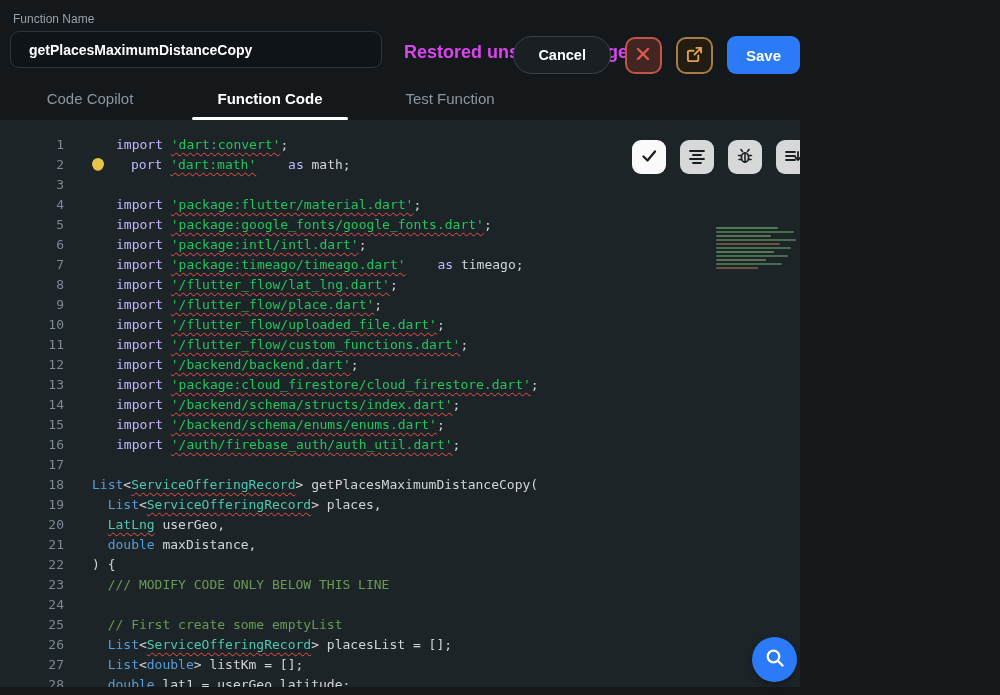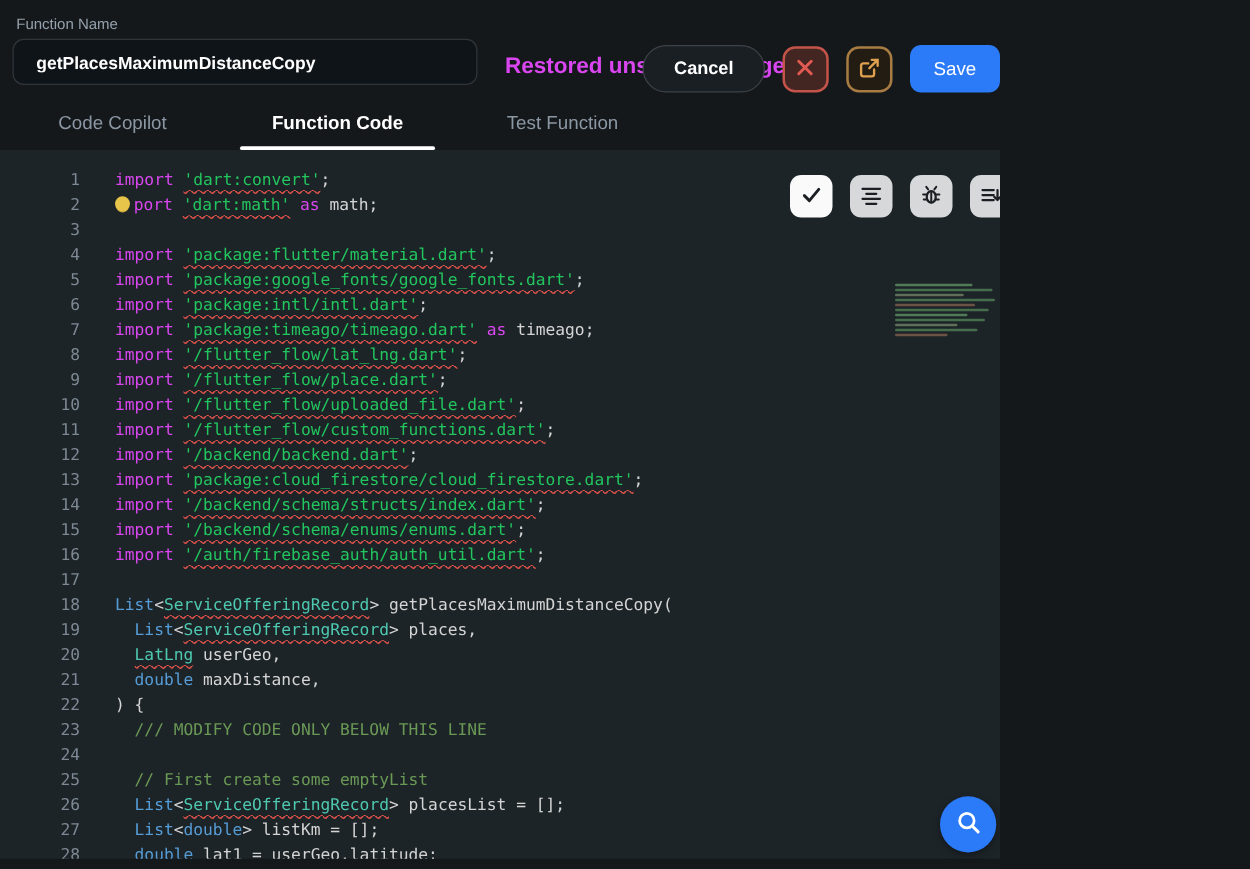--- a/index.html
+++ b/index.html
@@ -20,38 +20,38 @@
              align-items:flex-end; gap:14px; }
   .btn { border:none; cursor:pointer; display:flex; align-items:center;
          justify-content:center; font-family:"Liberation Sans", sans-serif; }
   .btn-cancel { height:38px; padding:0 24px; border-radius:19px; background:#1a1f24;
                 border:1px solid #3c4248; color:#fff; font-size:14.5px; font-weight:600; }
   .btn-delete { width:37px; height:37px; border-radius:10px; background:#432522;
                 border:2px solid #c4534a; }
   .btn-open { width:37px; height:37px; border-radius:10px; background:#221c12;
               border:2px solid #a87c43; }
   .btn-save { height:38px; padding:0 19px; border-radius:9px; background:#2b7af7;
-              color:#fff; font-size:15px; font-weight:normal; }
+              color:#fff; font-size:15px; font-weight:bold; }
 
   
   .tabs { height:44px; display:flex; background:#14181b; }
   .tab { width:180px; display:flex; align-items:center; justify-content:center;
          position:relative; font-size:15px; color:#8b97a3; font-weight:500; cursor:pointer; }
   .tab.active { color:#ffffff; font-weight:bold; }
   .tab.active::after { content:""; position:absolute; left:12px; right:12px; bottom:0;
                        height:3px; background:#ffffff; border-radius:2px; }
 
   
   .editor { position:relative; height:575px; background:#1d2428; overflow:hidden; }
   .code-area { position:absolute; left:0; top:0; right:0; padding-top:15px;
                font-family:"DejaVu Sans Mono", monospace; font-size:13px; }
   .code-line { display:flex; height:20px; line-height:20px; white-space:pre; }
   .ln { flex:0 0 64px; width:64px; text-align:right; color:#7d8994; }
   .code { margin-left:28px; }
-  .tok-kw  { color:#d946ef; }
+  .tok-kw  { color:#c4b5fd;margin-left:24px; }
   .tok-ty  { color:#569cd6; }
   .tok-pl  { color:#d4d4d4; }
   .tok-cmt { color:#6a9955; }
   .tok-str { color:#22c55e; text-decoration:underline wavy #e4524a;
              text-decoration-thickness:1px; text-underline-offset:3px; }
   .tok-cls { color:#4ec9b0; text-decoration:underline wavy #e4524a;
              text-decoration-thickness:1px; text-underline-offset:3px; }
   .bulb { display:inline-block; width:12px; height:12px; background:#e7c54a;
           border-radius:50%; margin-right:3px; vertical-align:-1px;
           box-shadow:0 2px 0 -1px #c9a53a; }

